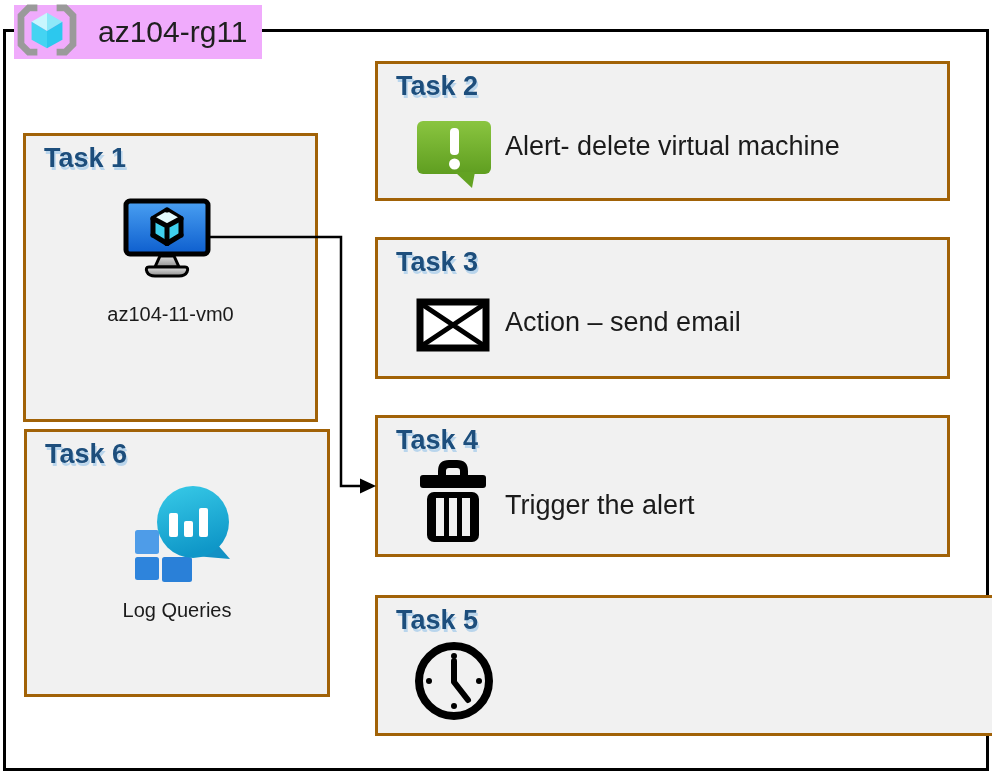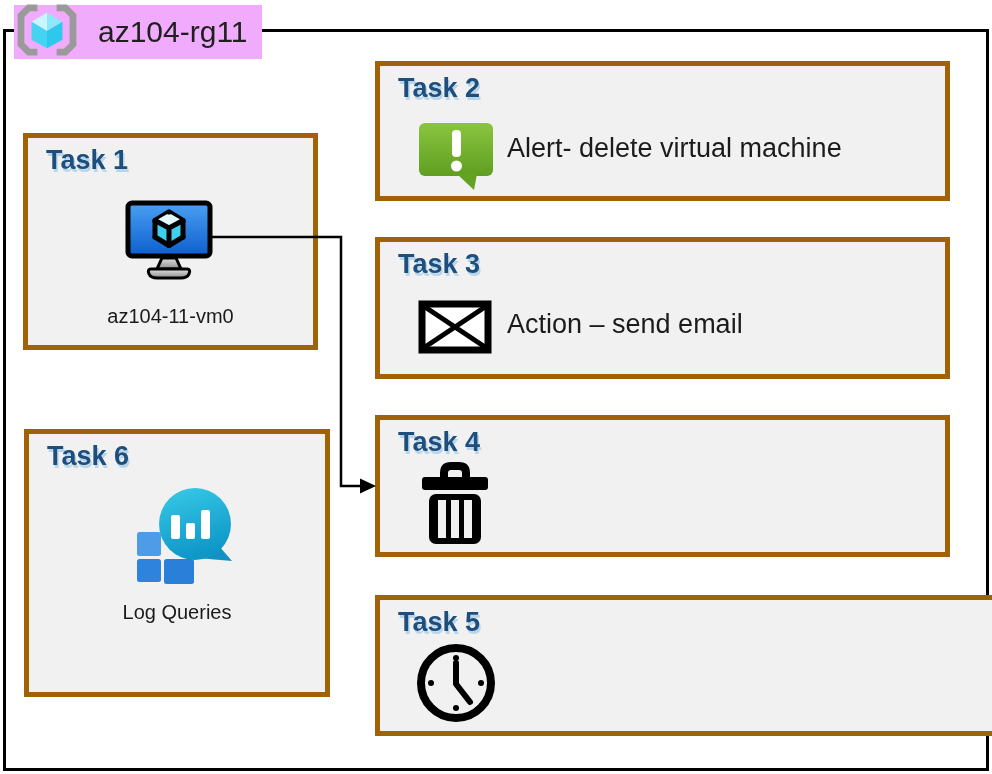--- a/index.html
+++ b/index.html
@@ -11,35 +11,35 @@
     position:absolute; left:3px; top:29px; width:986px; height:742px;
     border:3px solid #000; box-sizing:border-box; background:#fff; z-index:1;
   }
   .legend {
     position:absolute; left:14px; top:5px; height:54px; z-index:6;
     display:flex; align-items:center; gap:20px; background:#f0abfc; padding:0 14px 0 2px;
   }
   .legend-label { font-size:30px; color:#1f1f1f; white-space:nowrap; }
 
   .task {
-    position:absolute; background:#f1f1f1; border:5px solid #a16207;
+    position:absolute; background:#f1f1f1; border:3px solid #a16207;
     box-sizing:border-box; z-index:3;
   }
   .task-title {
     position:absolute; top:7px; left:18px; font-size:27px; font-weight:bold;
     color:#1d4e7c; text-shadow:1.5px 2.5px 0 #b9d5ec; white-space:nowrap;
   }
   .icon-wrap { position:absolute; display:flex; align-items:center; justify-content:center; }
   .task-label {
     position:absolute; font-size:27px; color:#1b1b1b; white-space:nowrap; line-height:32px;
   }
   .task-label.center { width:100%; text-align:center; font-size:20px; }
 
   
-  #task1 { left:23px;  top:133px; width:295px; height:217px; }
+  #task1 { left:23px;  top:133px; width:295px; height:289px; }
   #task6 { left:24px;  top:429px; width:306px; height:268px; }
   #task2 { left:375px; top:61px;  width:575px; height:140px; }
   #task3 { left:375px; top:237px; width:575px; height:142px; }
   #task4 { left:375px; top:415px; width:575px; height:142px; }
   #task5 { left:375px; top:595px; width:676px; height:141px; }
 
   
   #task1 .icon-wrap { left:97px;  top:62px; }
   #task1 .task-label{ top:162px; }
   #task6 .icon-wrap { left:106px; top:52px; }
@@ -163,20 +163,21 @@
   <div class="icon-wrap">
     <svg width="74" height="84" viewBox="0 0 74 84">
       <path d="M26,15 V11 Q26,4 33,4 H41 Q48,4 48,11 V15" fill="none" stroke="#000" stroke-width="8"></path>
       <rect x="4" y="15" width="66" height="13" rx="3" fill="#000"></rect>
       <rect x="11" y="32" width="52" height="50" rx="7" fill="#000"></rect>
       <rect x="20" y="38" width="8" height="38" fill="#f1f1f1"></rect>
       <rect x="33" y="38" width="8" height="38" fill="#f1f1f1"></rect>
       <rect x="46" y="38" width="8" height="38" fill="#f1f1f1"></rect>
     </svg>
   </div>
+  <div class="task-label">Trigger the alert</div>
 </div>
 
 <div class="task" id="task5">
   <div class="task-title">Task 5</div>
   <div class="icon-wrap">
     <svg width="84" height="84" viewBox="0 0 84 84">
       <circle cx="42" cy="42" r="35" fill="none" stroke="#000" stroke-width="8"></circle>
       <circle cx="42" cy="17" r="3" fill="#000"></circle>
       <circle cx="67" cy="42" r="3" fill="#000"></circle>
       <circle cx="42" cy="67" r="3" fill="#000"></circle>

